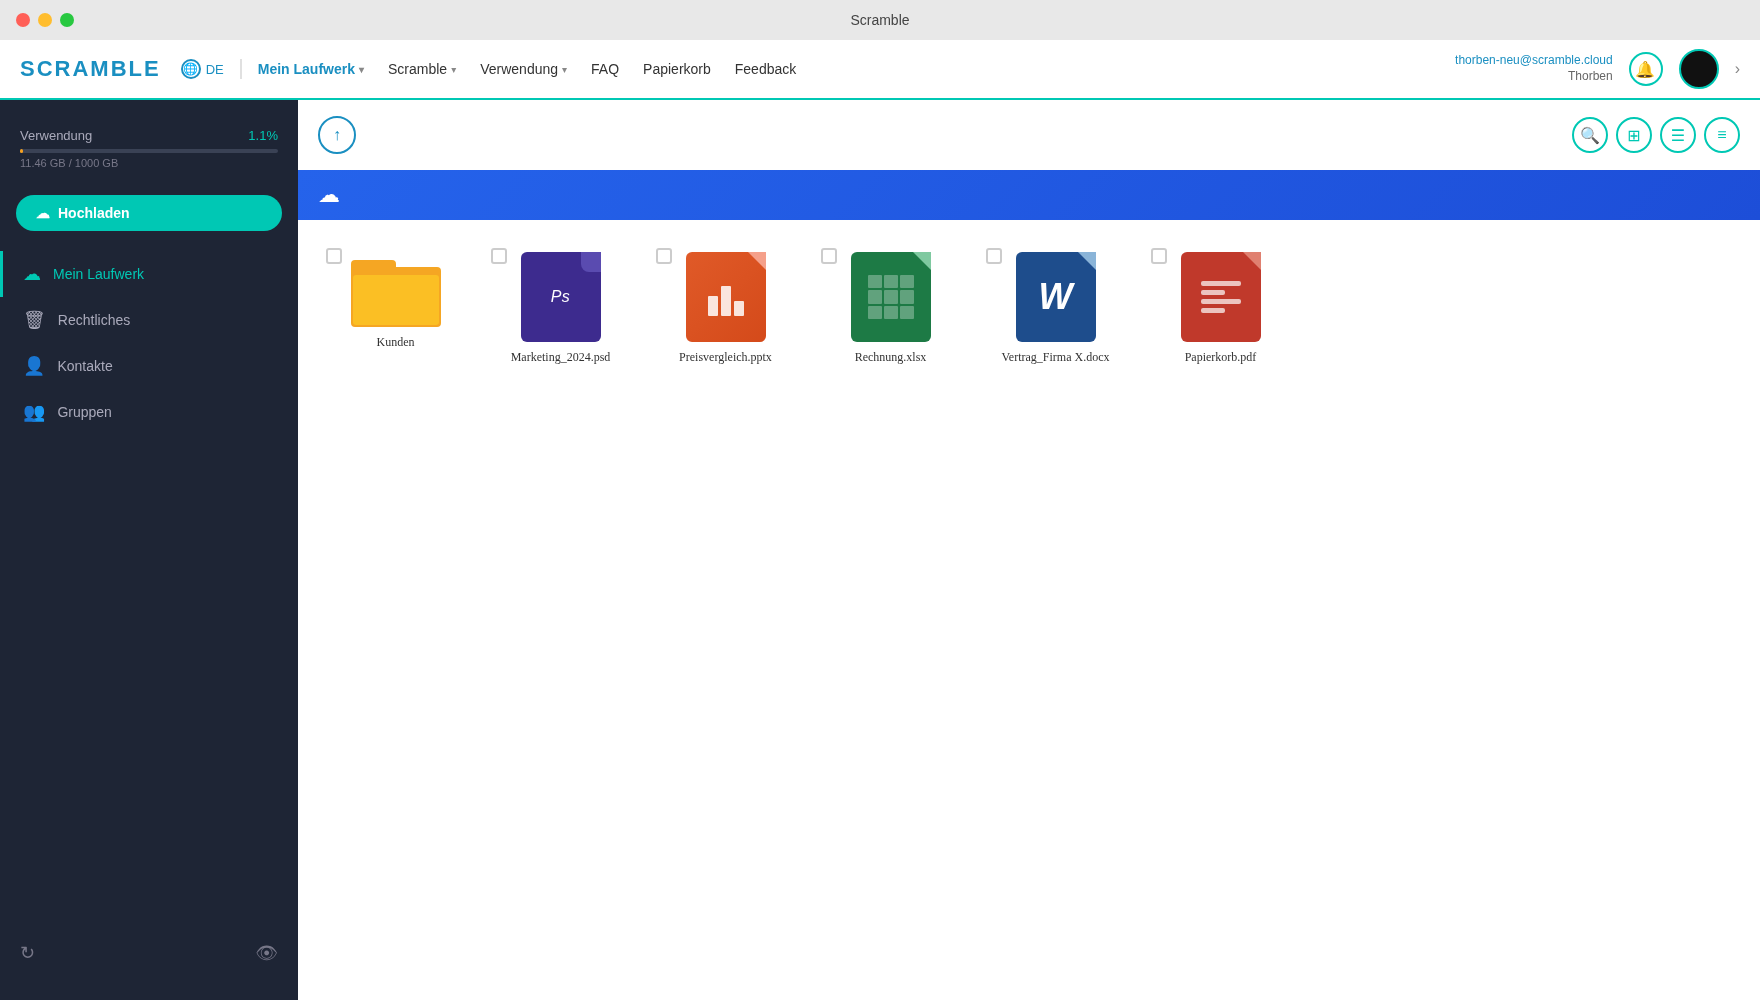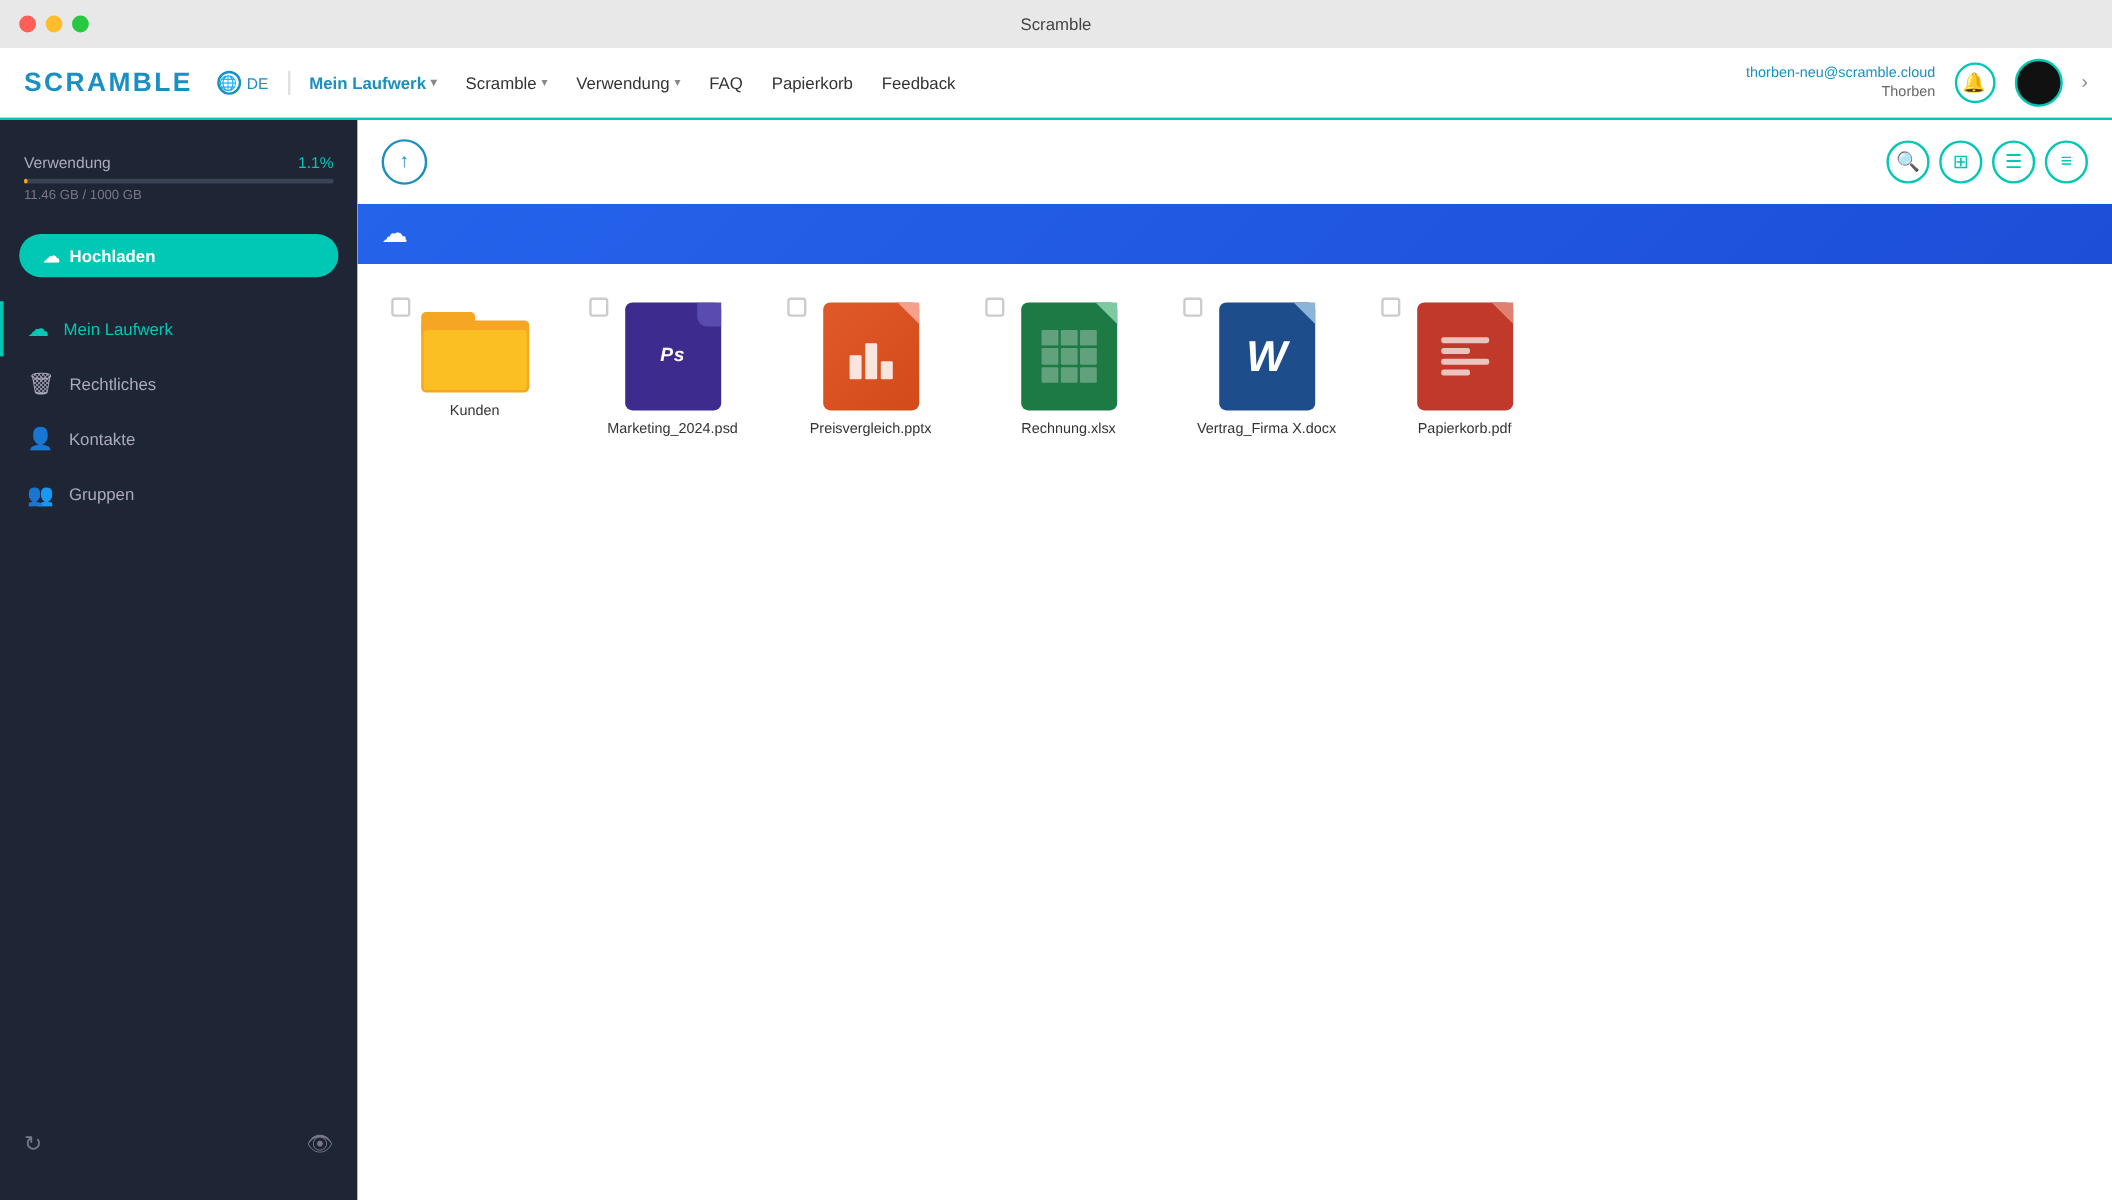--- a/index.html
+++ b/index.html
@@ -301,20 +301,21 @@
       background: #fff;
       cursor: pointer;
     }
     .file-icon { margin-bottom: 8px; }
     .file-name {
       font-size: 12px;
       color: #333;
       text-align: center;
       word-break: break-word;
       line-height: 1.3;
+      font-family: Liberation Serif, serif;
     }
 
     
     .folder-icon {
       width: 90px;
       height: 75px;
       position: relative;
     }
     .folder-body {
       position: absolute;
@@ -458,21 +459,21 @@
       position: absolute;
       top: 0; right: 0;
       width: 0; height: 0;
       border-style: solid;
       border-width: 0 18px 18px 0;
       border-color: transparent #e08070 transparent transparent;
     }
 
     .file-type-label {
       font-size: 16px;
-      font-weight: 700;
+      font-weight: 400;
       letter-spacing: 0.5px;
     }
 
     
     .xlsx-grid {
       display: grid;
       grid-template-columns: 1fr 1fr 1fr;
       grid-template-rows: 1fr 1fr 1fr;
       gap: 2px;
       width: 46px; height: 44px;

